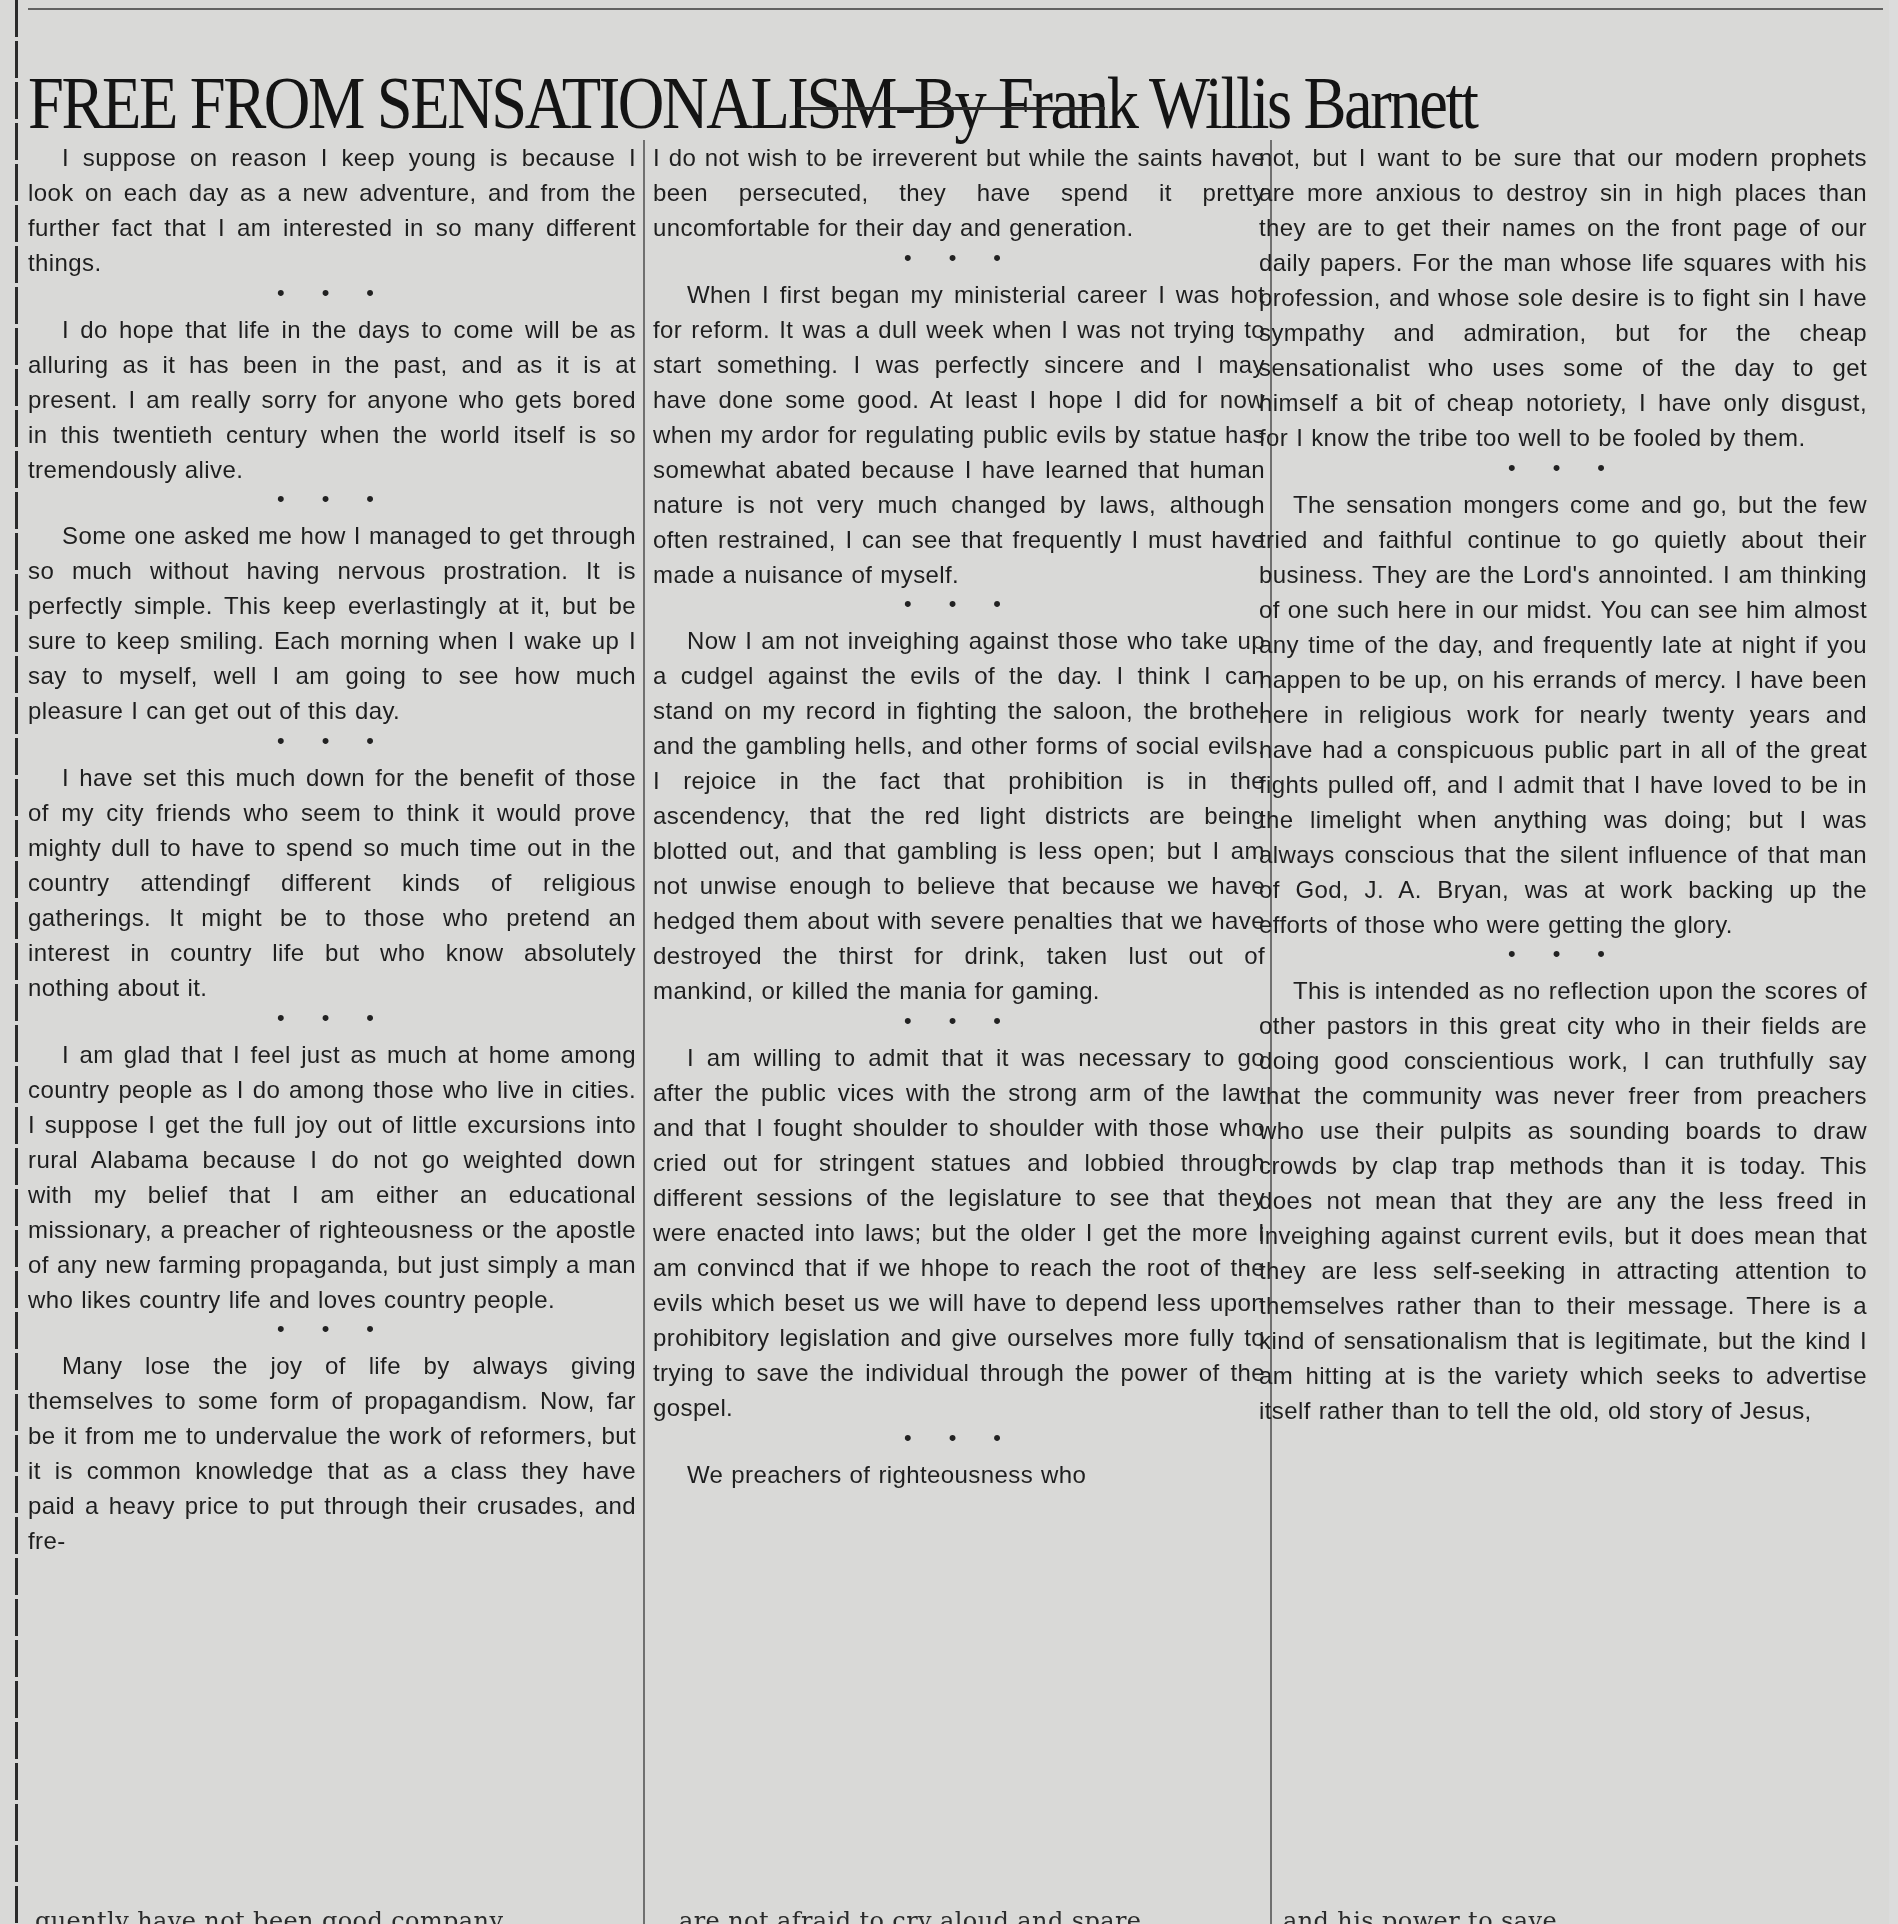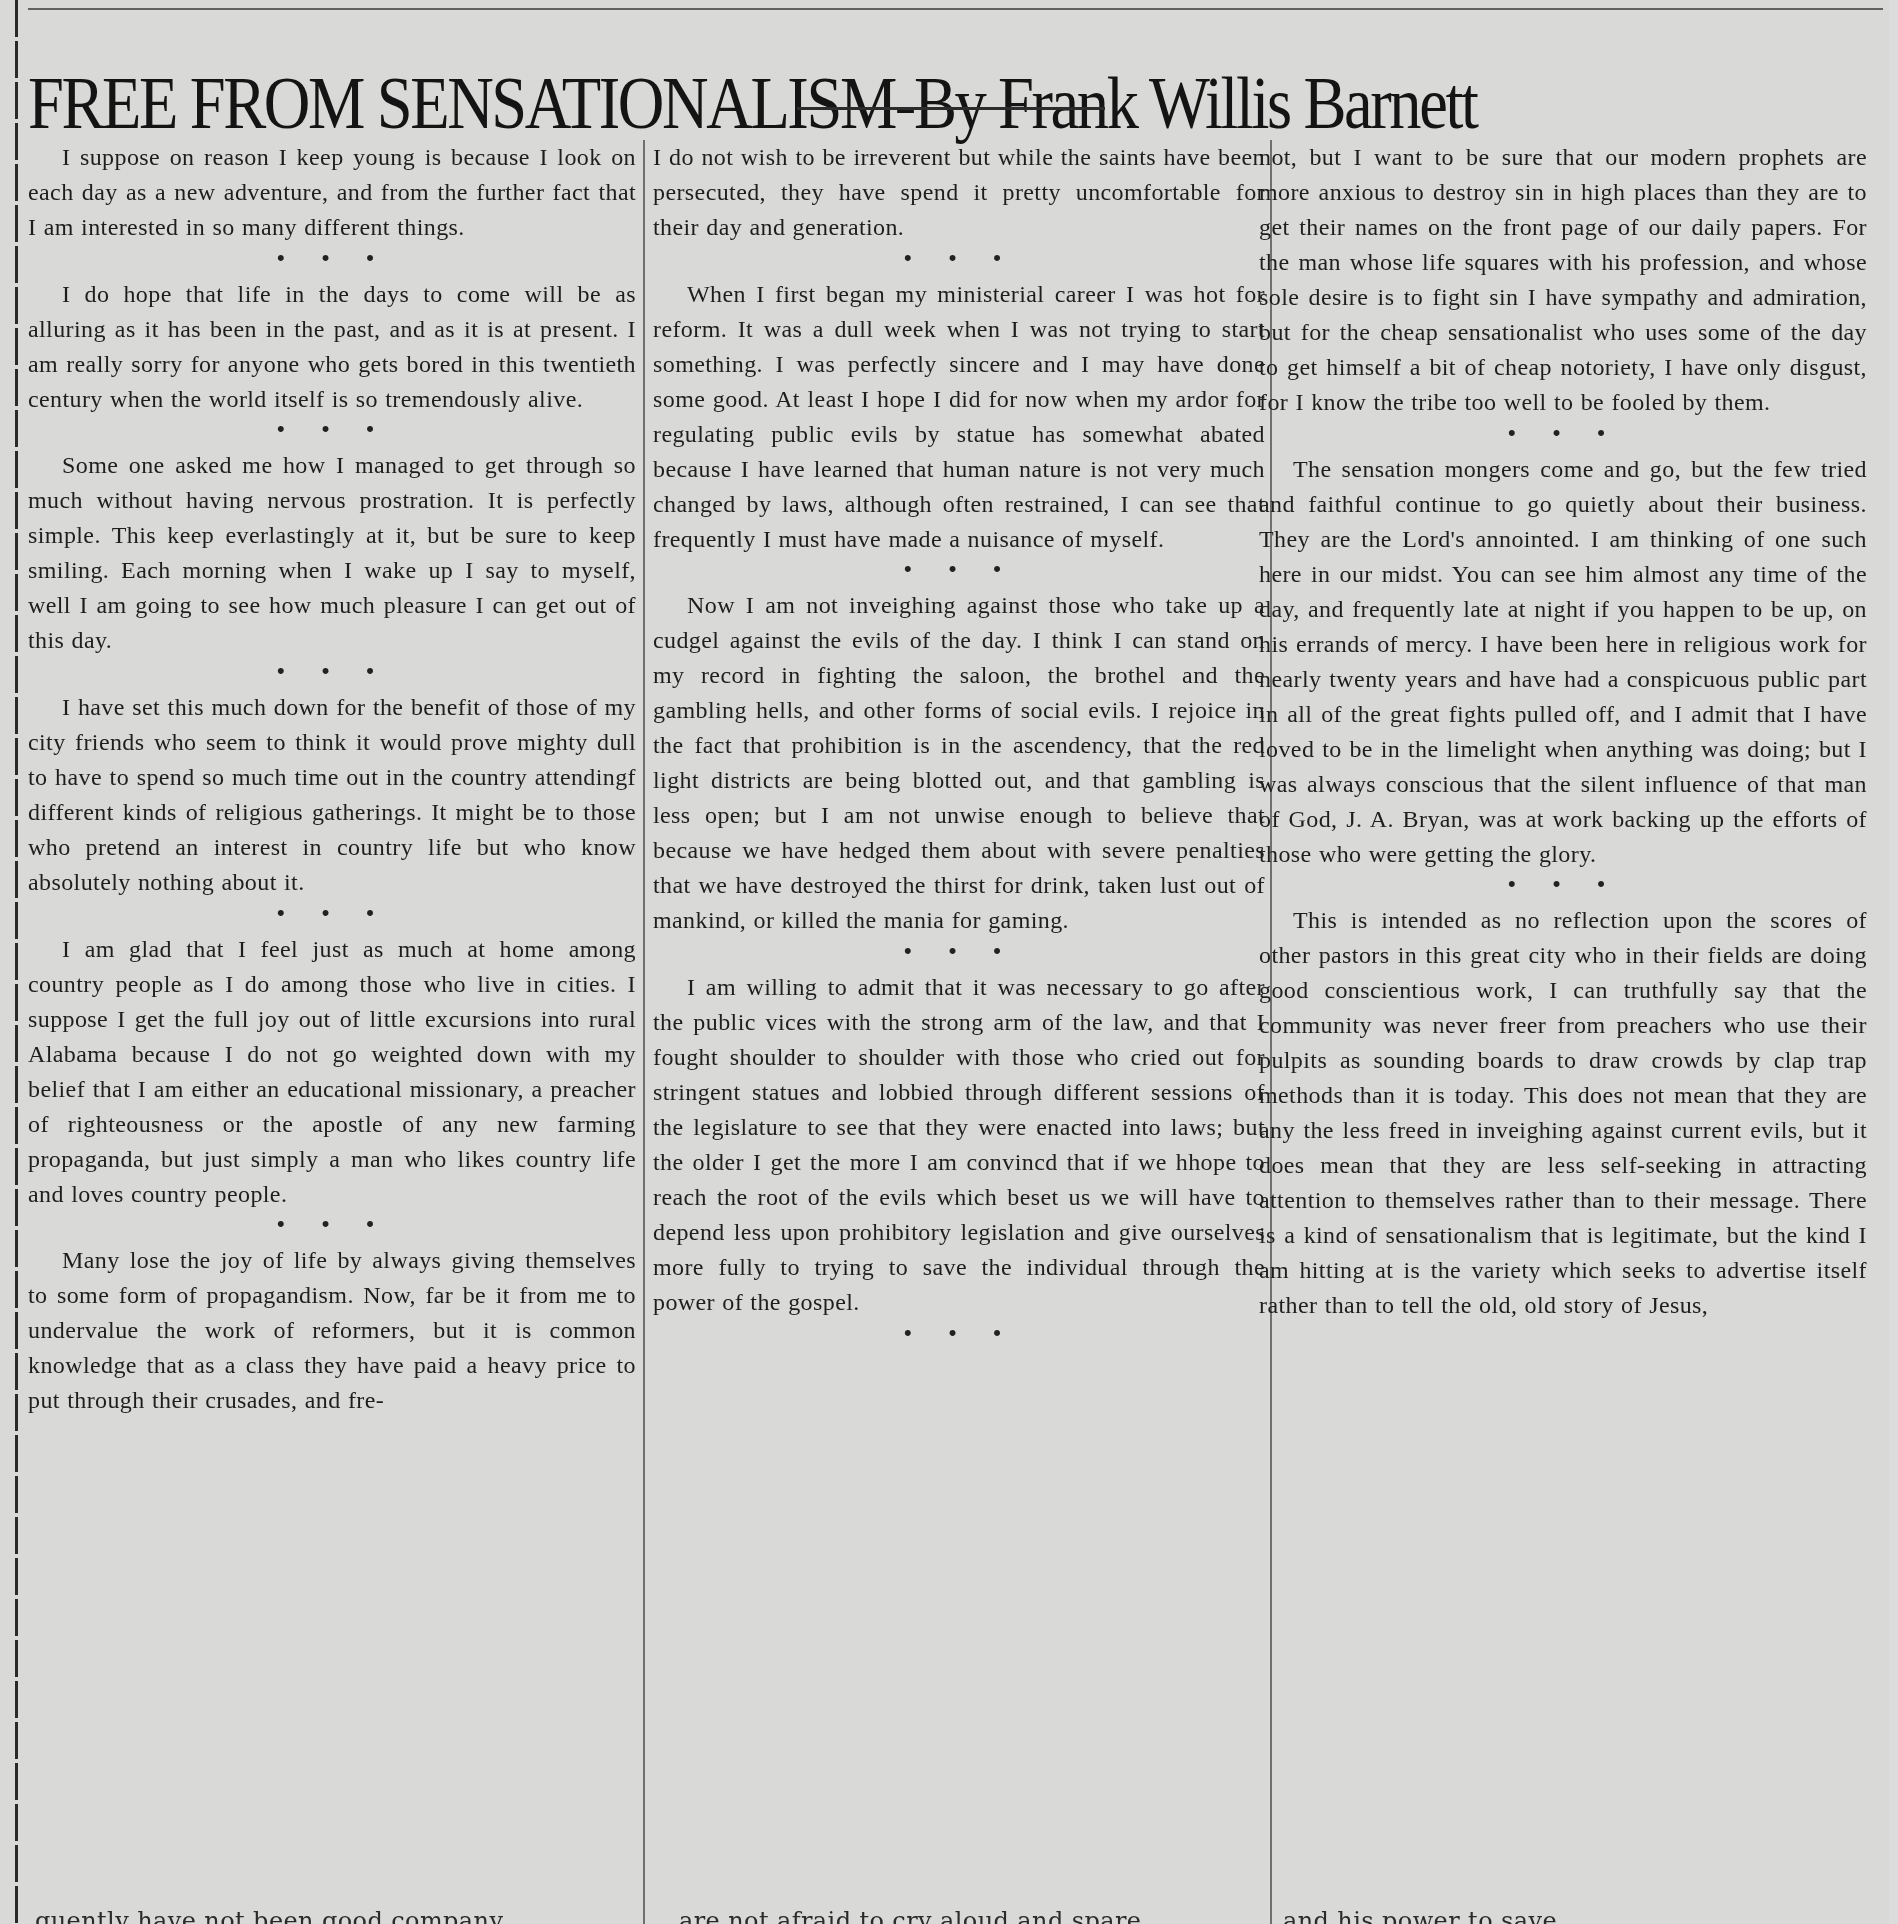--- a/index.html
+++ b/index.html
@@ -81,21 +81,21 @@
       opacity: 0.8;
     }
     .rule-1 { left: 643px; }
     .rule-2 { left: 1270px; }
     .para {
       margin: 0;
       font-size: 24px;
       line-height: 35px;
       text-align: justify;
       text-indent: 0;
-      font-family: Liberation Serif, serif;
+      font-family: Liberation Sans, sans-serif;
       letter-spacing: 0.4px;
       word-spacing: 0.9px;
     }
     .para.indent { text-indent: 34px; }
     .dots {
       text-align: center;
       font-size: 20.5px;
       line-height: 20.5px;
       height: 20.5px;
       letter-spacing: 13px;
@@ -141,20 +141,21 @@
     </div>
   <div class="column col-2">
       <div class="para">I do not wish to be irreverent but while the saints have been persecuted, they have spend it pretty uncomfortable for their day and generation.</div>
       <div class="dots">• • •</div>
       <div class="para indent">When I first began my ministerial career I was hot for reform. It was a dull week when I was not trying to start something. I was perfectly sincere and I may have done some good. At least I hope I did for now when my ardor for regulating public evils by statue has somewhat abated because I have learned that human nature is not very much changed by laws, although often restrained, I can see that frequently I must have made a nuisance of myself.</div>
       <div class="dots">• • •</div>
       <div class="para indent">Now I am not inveighing against those who take up a cudgel against the evils of the day. I think I can stand on my record in fighting the saloon, the brothel and the gambling hells, and other forms of social evils. I rejoice in the fact that prohibition is in the ascendency, that the red light districts are being blotted out, and that gambling is less open; but I am not unwise enough to believe that because we have hedged them about with severe penalties that we have destroyed the thirst for drink, taken lust out of mankind, or killed the mania for gaming.</div>
       <div class="dots">• • •</div>
       <div class="para indent">I am willing to admit that it was necessary to go after the public vices with the strong arm of the law, and that I fought shoulder to shoulder with those who cried out for stringent statues and lobbied through different sessions of the legislature to see that they were enacted into laws; but the older I get the more I am convincd that if we hhope to reach the root of the evils which beset us we will have to depend less upon prohibitory legislation and give ourselves more fully to trying to save the individual through the power of the gospel.</div>
       <div class="dots">• • •</div>
+      <div class="para indent">We preachers of righteousness who</div>
     </div>
   <div class="column col-3">
       <div class="para">not, but I want to be sure that our modern prophets are more anxious to destroy sin in high places than they are to get their names on the front page of our daily papers. For the man whose life squares with his profession, and whose sole desire is to fight sin I have sympathy and admiration, but for the cheap sensationalist who uses some of the day to get himself a bit of cheap notoriety, I have only disgust, for I know the tribe too well to be fooled by them.</div>
       <div class="dots">• • •</div>
       <div class="para indent">The sensation mongers come and go, but the few tried and faithful continue to go quietly about their business. They are the Lord's annointed. I am thinking of one such here in our midst. You can see him almost any time of the day, and frequently late at night if you happen to be up, on his errands of mercy. I have been here in religious work for nearly twenty years and have had a conspicuous public part in all of the great fights pulled off, and I admit that I have loved to be in the limelight when anything was doing; but I was always conscious that the silent influence of that man of God, J. A. Bryan, was at work backing up the efforts of those who were getting the glory.</div>
       <div class="dots">• • •</div>
       <div class="para indent">This is intended as no reflection upon the scores of other pastors in this great city who in their fields are doing good conscientious work, I can truthfully say that the community was never freer from preachers who use their pulpits as sounding boards to draw crowds by clap trap methods than it is today. This does not mean that they are any the less freed in inveighing against current evils, but it does mean that they are less self-seeking in attracting attention to themselves rather than to their message. There is a kind of sensationalism that is legitimate, but the kind I am hitting at is the variety which seeks to advertise itself rather than to tell the old, old story of Jesus,</div>
     </div>
 
   <div class="overflow-line" style="left:35px;">quently have not been good company</div>

